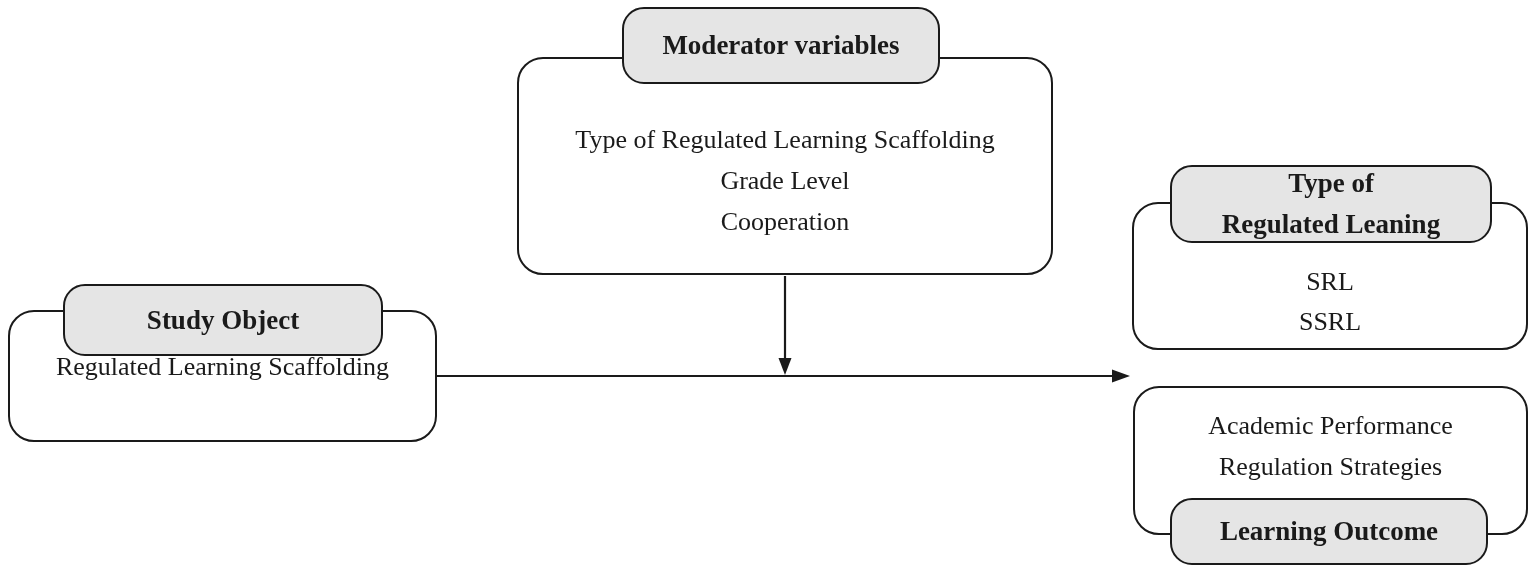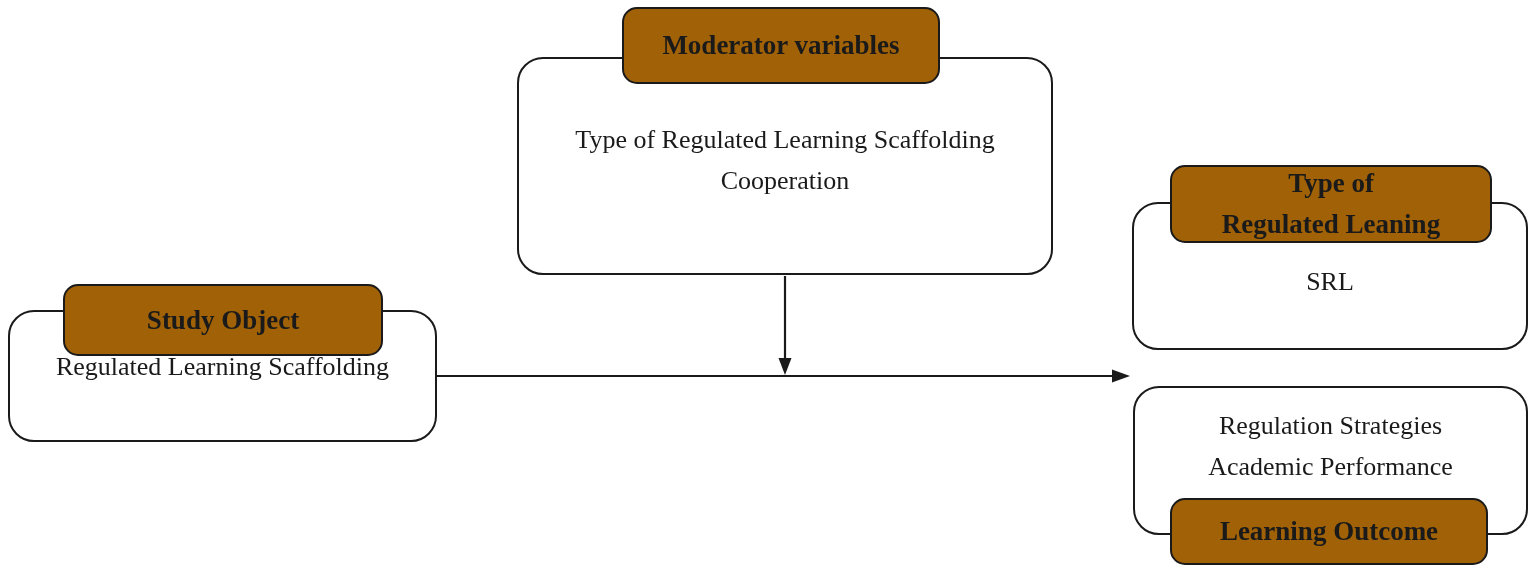--- a/index.html
+++ b/index.html
@@ -19,23 +19,23 @@
   .bigbox {
     position: absolute;
     background: #ffffff;
     border: 2.6px solid #1a1a1a;
     border-radius: 26px;
     z-index: 1;
     box-sizing: border-box;
   }
   .titlebox {
     position: absolute;
-    background: #a16207;
+    background: #e5e5e5;
     border: 2.6px solid #1a1a1a;
-    border-radius: 15px;
+    border-radius: 22px;
     z-index: 3;
     box-sizing: border-box;
     display: flex;
     align-items: center;
     justify-content: center;
     flex-direction: column;
     font-weight: 700;
     font-size: 27px;
     text-align: center;
   }
@@ -86,42 +86,44 @@
     <line x1="785" y1="276" x2="785" y2="360"></line>
     <polygon points="785,375 778.5,358 791.5,358"></polygon>
   </svg>
 
   <div class="bigbox mod-big"></div>
   <div class="titlebox mod-title">
     <span>Moderator variables</span>
   </div>
   <div class="bodytext mod-body">
     <div>Type of Regulated Learning Scaffolding</div>
+    <div>Grade Level</div>
     <div>Cooperation</div>
   </div>
 
   <div class="bigbox study-big"></div>
   <div class="titlebox study-title">
     <span>Study Object</span>
   </div>
   <div class="bodytext study-body">
     <div>Regulated Learning Scaffolding</div>
   </div>
 
   <div class="bigbox type-big"></div>
   <div class="titlebox type-title">
     <span>Type of</span>
     <span>Regulated Leaning</span>
   </div>
   <div class="bodytext type-body">
     <div>SRL</div>
+    <div>SSRL</div>
   </div>
 
   <div class="bigbox outcome-big"></div>
   <div class="bodytext outcome-body">
+    <div>Academic Performance</div>
     <div>Regulation Strategies</div>
-    <div>Academic Performance</div>
   </div>
   <div class="titlebox outcome-title">
     <span>Learning Outcome</span>
   </div>
 
 </div>
 
 </body></html>

